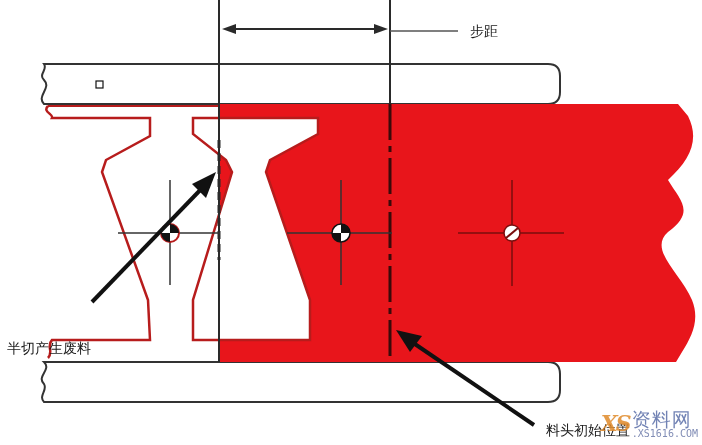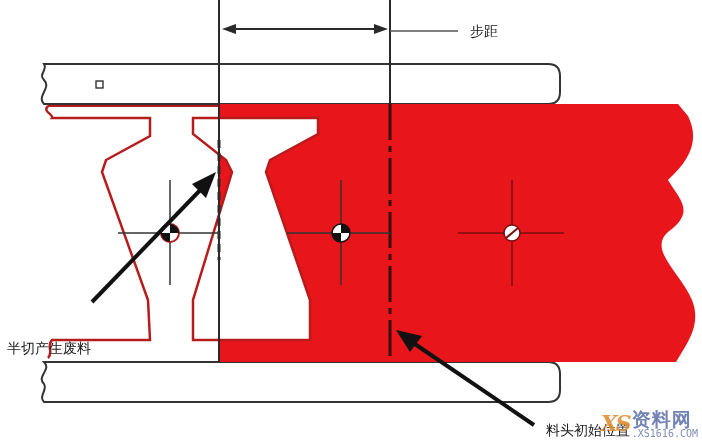--- a/index.html
+++ b/index.html
@@ -2,21 +2,21 @@
 <html><head>
 <meta charset="utf-8">
 <style>
   html,body{margin:0;padding:0;background:#ffffff;}
   body{width:702px;height:445px;overflow:hidden;position:relative;font-family:"DejaVu Sans","Liberation Sans",sans-serif;}
   #diagram{position:absolute;left:0;top:0;}
   .lbl{position:absolute;font-size:14px;color:#1a1a1a;white-space:nowrap;line-height:1;}
   .wm{position:absolute;right:4px;bottom:6px;display:flex;align-items:flex-start;gap:2px;opacity:0.85;}
   .wm-logo{font-family:"DejaVu Serif",serif;font-style:italic;font-weight:bold;font-size:22px;color:#e08a2a;letter-spacing:-2px;}
   .wm-text{display:flex;flex-direction:column;align-items:flex-start;}
-  .wm-cn{font-size:19px;font-weight:bold;color:#5a6ea8;line-height:1;letter-spacing:1px;}
+  .wm-cn{font-size:19px;font-weight:normal;color:#5a6ea8;line-height:1;letter-spacing:1px;}
   .wm-url{font-family:"DejaVu Sans Mono",monospace;font-size:10px;color:#6a78a8;line-height:1;}
 </style>
 </head>
 <body>
 
 <svg id="diagram" width="702" height="445" viewBox="0 0 702 445" xmlns="http://www.w3.org/2000/svg">
 
   <path d="M44,64 L548,64 Q560,64 560,76 L560,92 Q560,104 548,104 L44,104 C36,96 52,88 44,80 C38,74 48,70 44,64 Z" fill="#ffffff" stroke="#333" stroke-width="2"></path>
 
   <path d="M44,362 L548,362 Q560,362 560,374 L560,390 Q560,402 548,402 L44,402 C38,396 48,390 44,384 C36,376 52,370 44,362 Z" fill="#ffffff" stroke="#333" stroke-width="2"></path>

